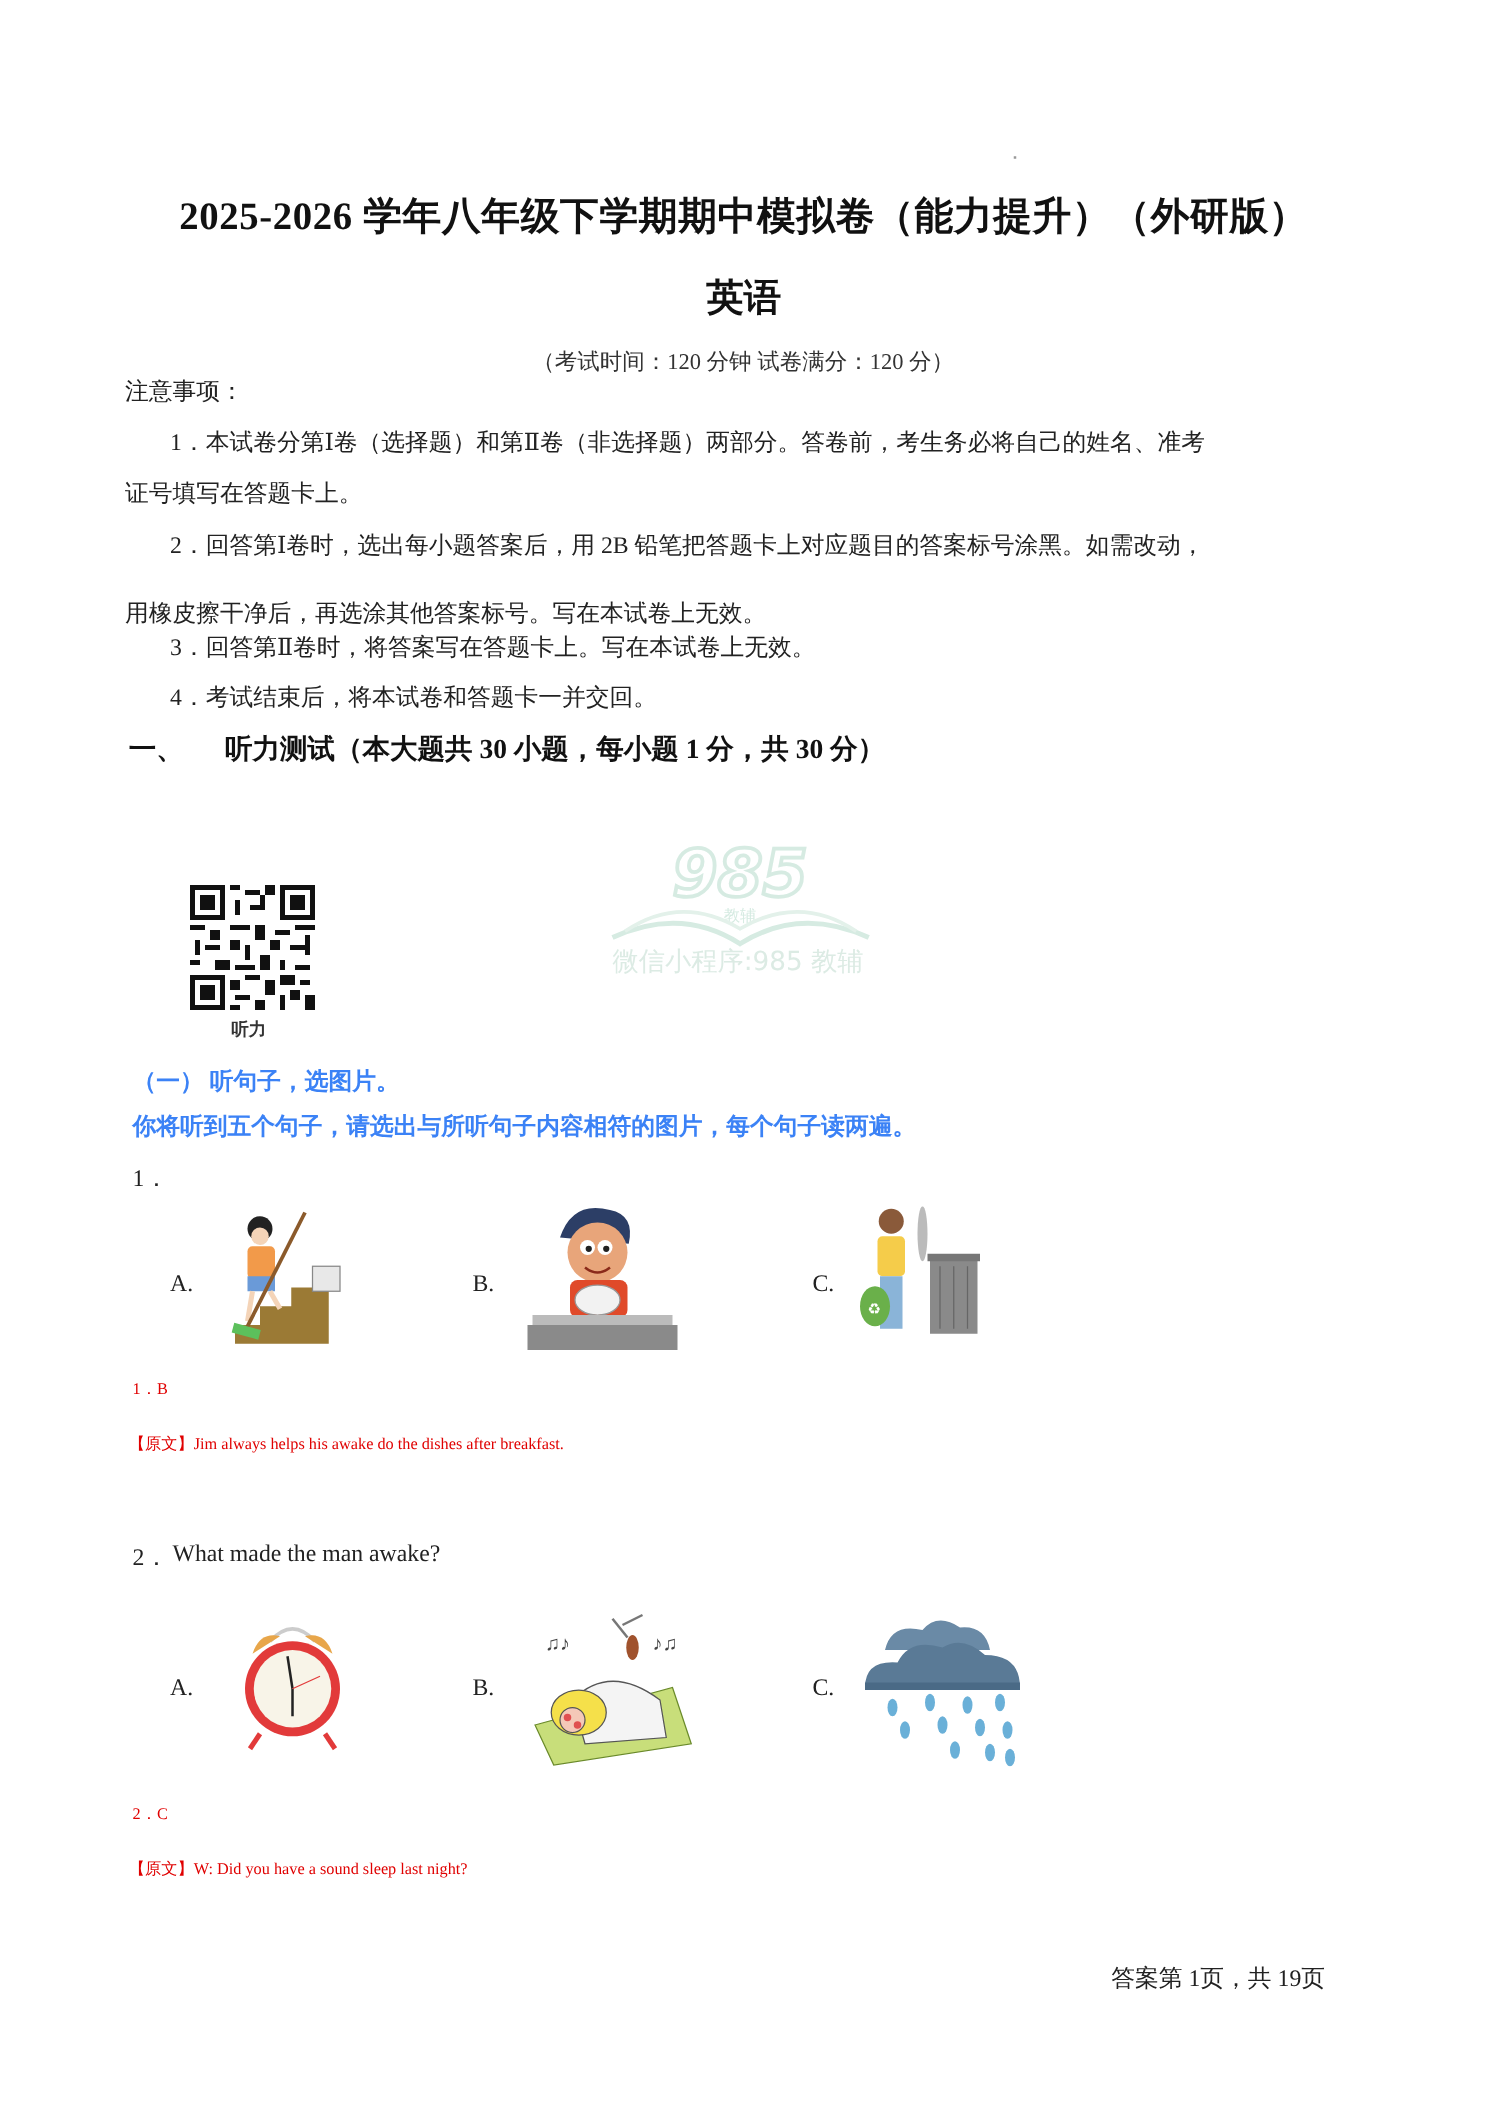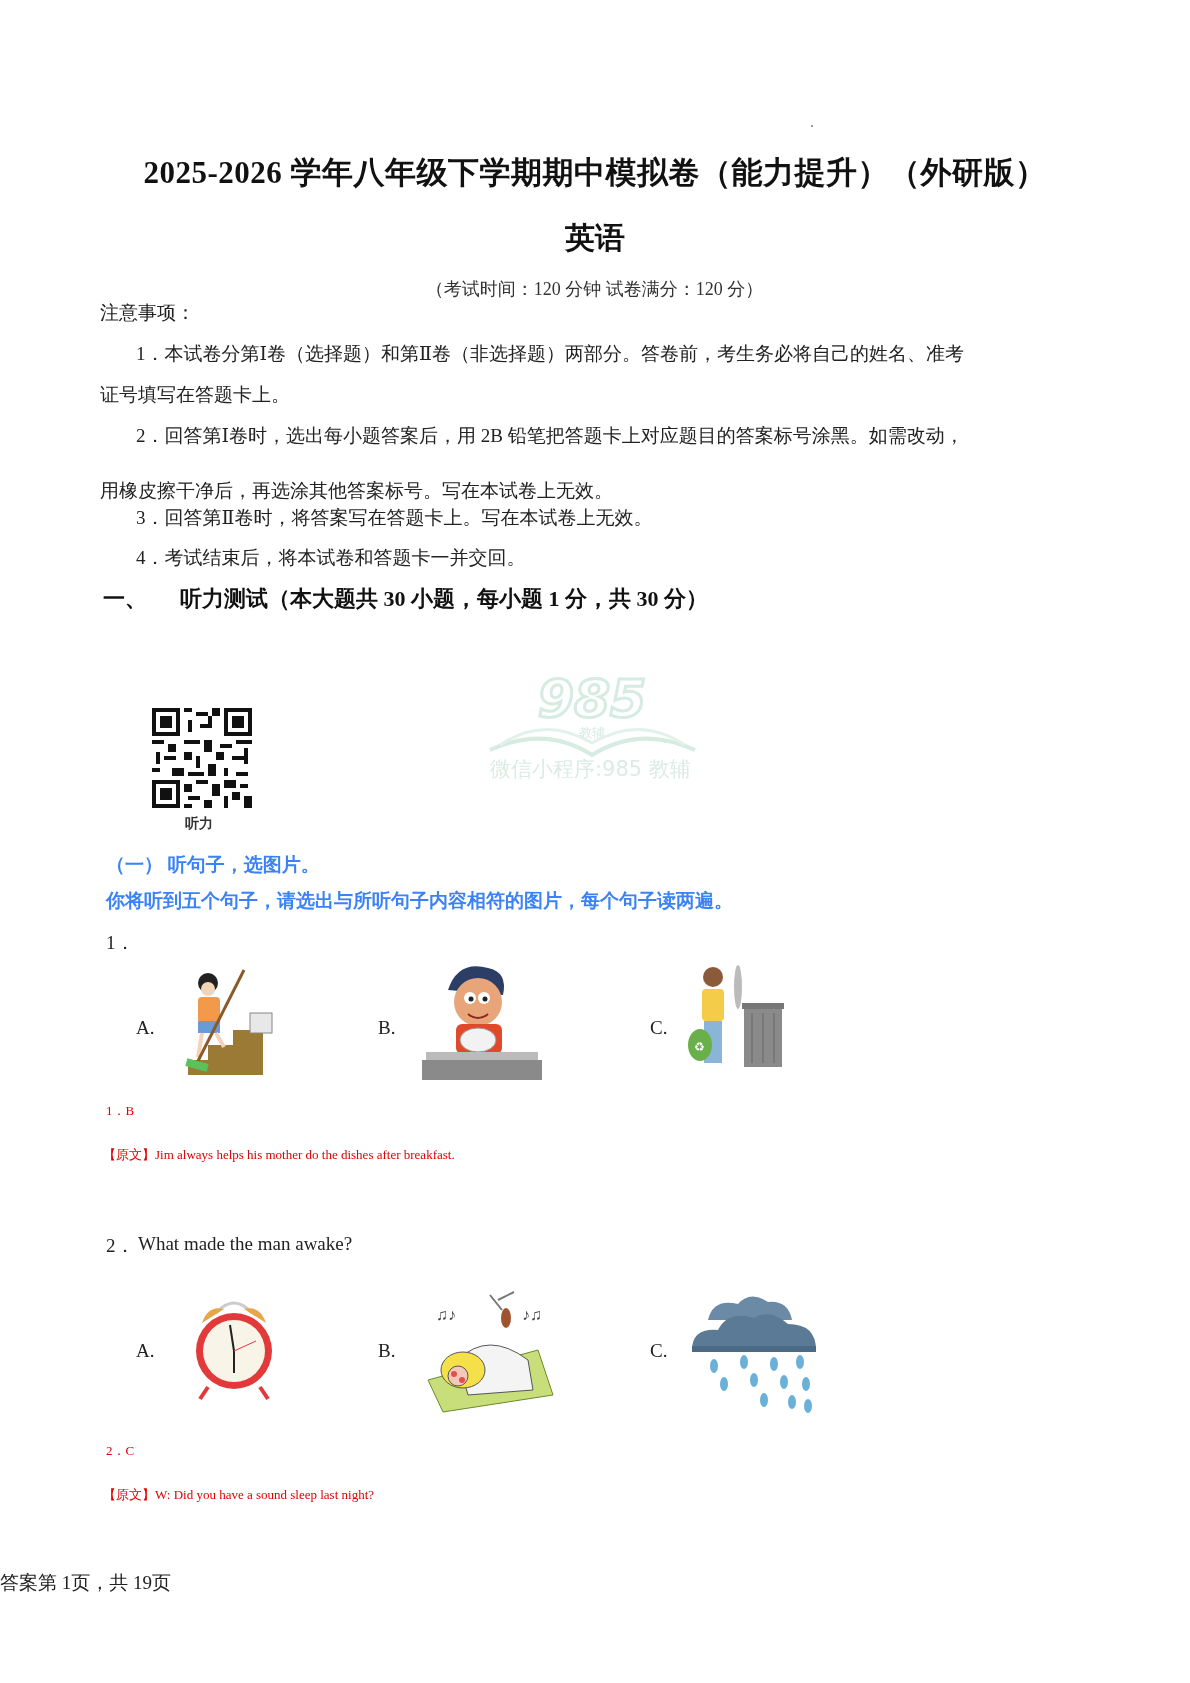--- a/index.html
+++ b/index.html
@@ -7,21 +7,21 @@
          font-family: "Liberation Serif", "DejaVu Serif", serif; color: #222; }
   .abs { position: absolute; }
   .title { left: 0; width: 1190px; top: 152px; text-align: center; font-size: 31px; font-weight: bold; color: #111; letter-spacing: 0.5px; }
   .subject { left: 0; width: 1190px; top: 218px; text-align: center; font-size: 30px; font-weight: bold; color: #111; box-sizing: border-box; }
   .timeinfo { left: 0; width: 1159px; top: 277px; text-align: center; font-size: 18px; color: #333; padding-left: 30px; box-sizing: border-box; }
   .line { font-size: 19px; color: #222; }
   .section { font-size: 22px; font-weight: bold; color: #111; }
   .sub-h { font-size: 19px; font-weight: bold; color: #3b82f6; }
   .red { color: #e00000; font-size: 13px; }
   .opt-letter { font-size: 19px; color: #222; }
-  .footer { left: 0; width: 1060px; top: 1570px; text-align: left; font-size: 19px; color: #222; }
+  .footer { left: 0; width: 1060px; top: 1570px; text-align: right; font-size: 19px; color: #222; }
   .qr { position:absolute; left:152px; top:708px; width:100px; height:100px; }
   .qr-label { position:absolute; left:185px; top:815px; font-size:14px; font-weight:bold; color:#333; }
   .watermark { position:absolute; left:485px; top:655px; width:215px; height:130px; }
   .wm-text { position:absolute; left:490px; top:755px; font-size:21px; color:#dcebe4; font-family: "DejaVu Sans", sans-serif; }
   .pic { position:absolute; }
   .dot { position:absolute; left:811px; top:125px; width:2px; height:2px; background:#999; }
 </style>
 </head>
 <body>
 
@@ -145,21 +145,21 @@
   <text x="6" y="86" font-size="12" fill="#fff">♻</text>
   <ellipse cx="50" cy="22" rx="4" ry="22" fill="#bbbbbb"></ellipse>
   <rect x="56" y="42" width="38" height="60" fill="#8a8a8a"></rect>
   <rect x="54" y="38" width="42" height="6" fill="#777"></rect>
   <line x1="64" y1="48" x2="64" y2="98" stroke="#666"></line>
     <line x1="75" y1="48" x2="75" y2="98" stroke="#666"></line>
     <line x1="86" y1="48" x2="86" y2="98" stroke="#666"></line>
 </svg>
 
 <div class="abs red" style="left:106px;top:1102px;">1．B</div>
-<div class="abs red" style="left:103px;top:1146px;">【原文】Jim always helps his mother do the dishes after breakfast.</div>
+<div class="abs red" style="left:103px;top:1146px;">【原文】Jim always helps his awake do the dishes after breakfast.</div>
 
 <div class="abs line" style="left:106px;top:1233px;">2．</div>
 <div class="abs line" style="left:138px;top:1233px;">What made the man awake?</div>
 
 <div class="abs opt-letter" style="left:136px;top:1340px;">A.</div>
 <svg class="pic" style="left:188px;top:1293px;" width="92" height="110" viewBox="0 0 92 110">
   <path d="M28 20 Q46 0 64 20" stroke="#cccccc" stroke-width="3" fill="none"></path>
   <path d="M14 30 Q20 12 36 16 Z" fill="#e8a64a"></path>
   <path d="M78 30 Q72 12 56 16 Z" fill="#e8a64a"></path>
   <circle cx="46" cy="58" r="38" fill="#e23a3a"></circle>

